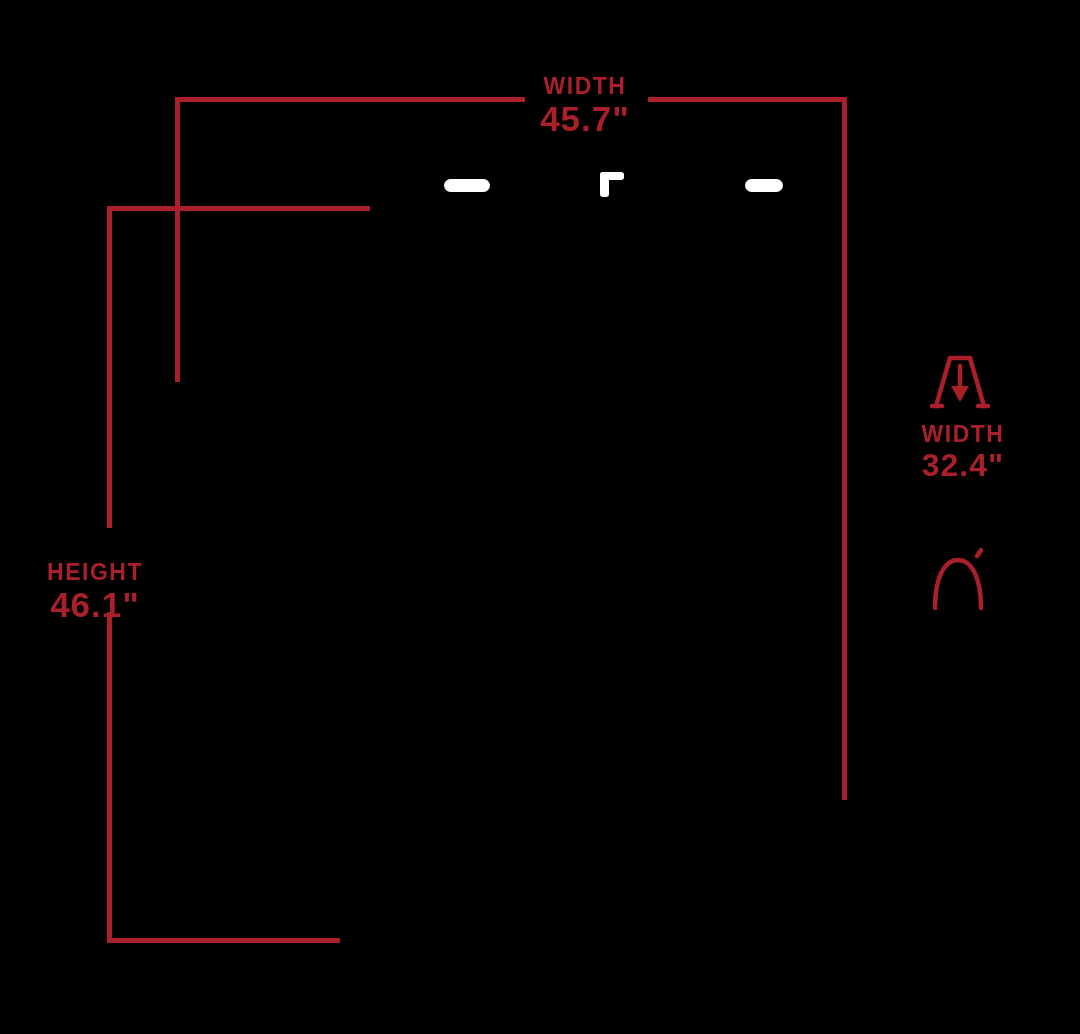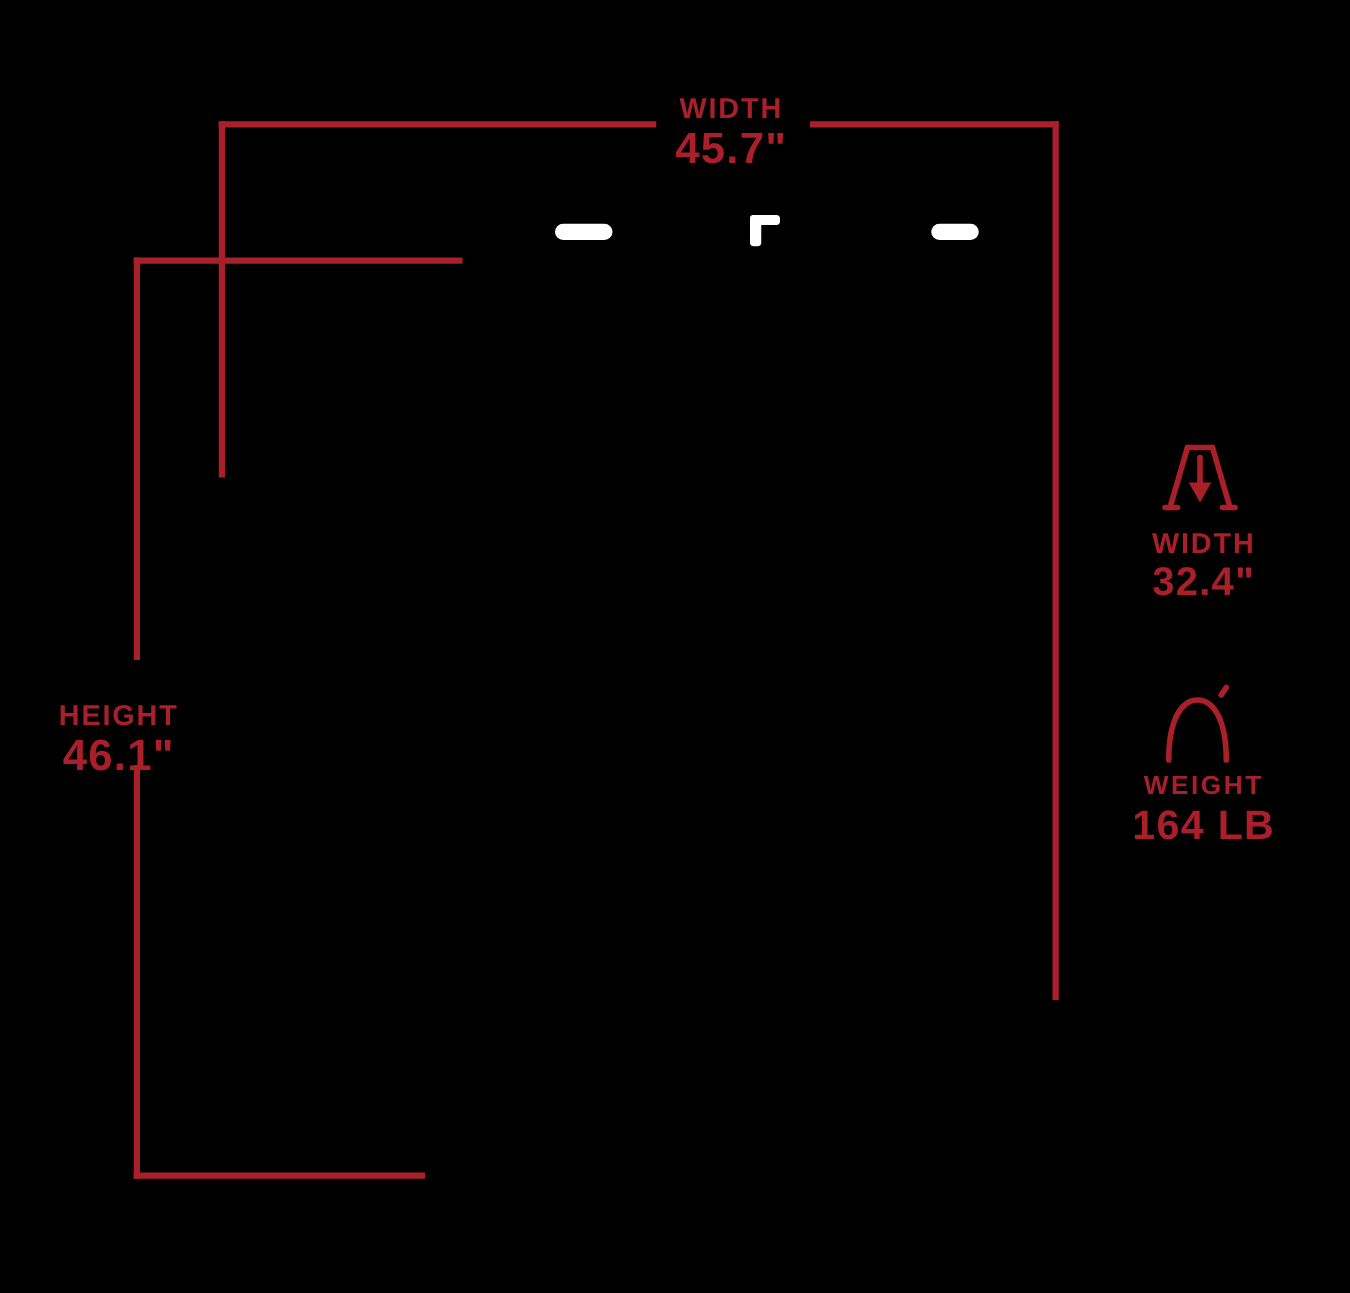--- a/index.html
+++ b/index.html
@@ -133,23 +133,19 @@
     <div class="dim-title">WIDTH</div>
     <div class="dim-value">32.4"</div>
   </div>
 
   <div class="spec-icon icon-weight">
     <svg viewBox="0 0 70 70" xmlns="http://www.w3.org/2000/svg">
       <path class="stroke" d="M12 62 C12 30 22 14 35 14 C48 14 58 30 58 62"></path>
       <path class="stroke" d="M54 10 L58 4"></path>
     </svg>
   </div>
-  <div class="dim-label label-weight">
-    <div class="dim-title">WEIGHT</div>
-    <div class="dim-value">164 LB</div>
-  </div>
 
   <div class="highlight hl-left-handle"></div>
   <div class="highlight hl-therm-v"></div>
   <div class="highlight hl-therm-h"></div>
   <div class="highlight hl-right-handle"></div>
 
 </div>
 
 </body></html>

